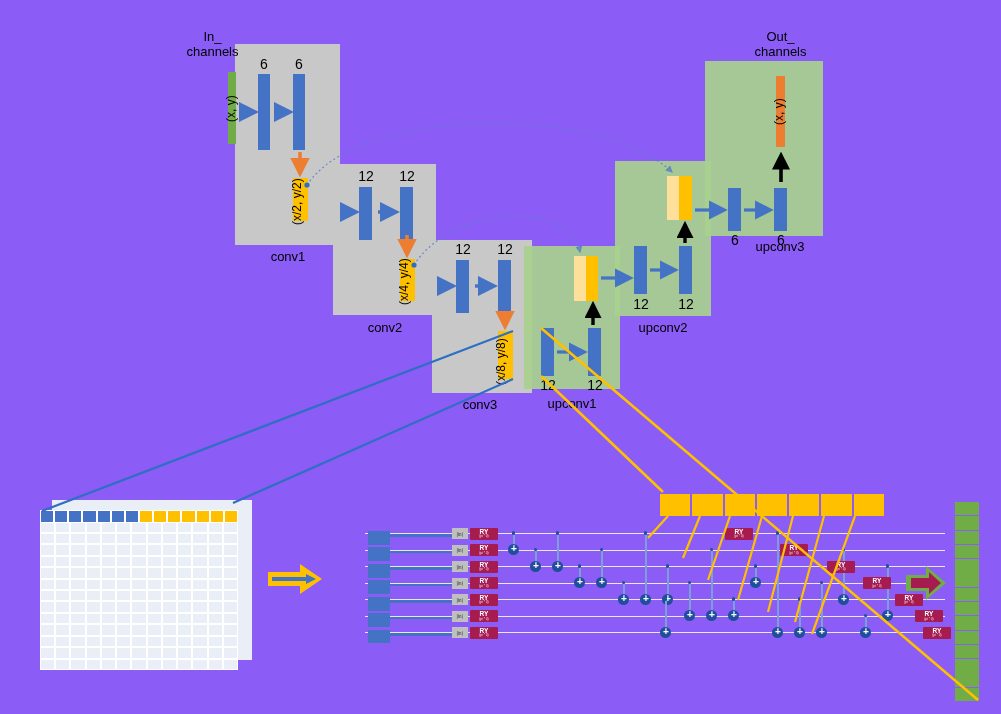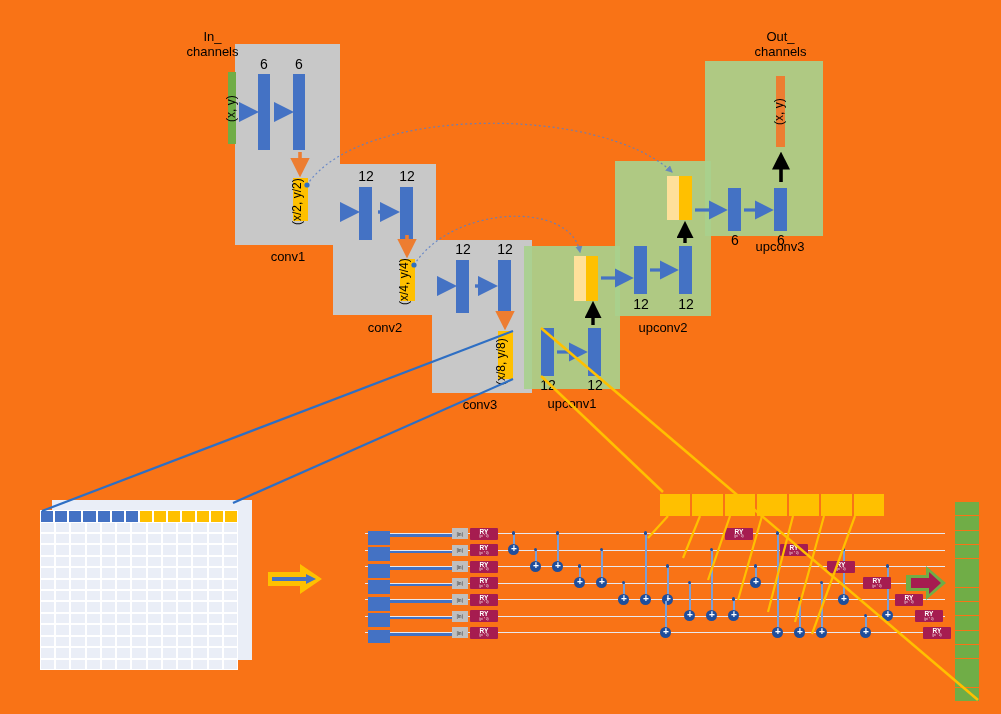--- a/index.html
+++ b/index.html
@@ -1,17 +1,17 @@
 <!DOCTYPE html>
 <html><head>
 <meta charset="utf-8">
 <style>
   html,body{margin:0;padding:0;background:#ffffff;}
   body{font-family:"Liberation Sans", sans-serif;}
-  #stage{position:relative;width:1001px;height:714px;background:#f97316;overflow:hidden;}
+  #stage{position:relative;width:1001px;height:714px;background:#8b5cf6;overflow:hidden;}
   .abs{position:absolute;}
   .panel{position:absolute;}
   .gray{background:#c8c8c8;}
   .green{background:#a8d08d;opacity:.92;}
   .blk{position:absolute;background:#4472c4;}
   .orng{position:absolute;background:#ffc000;}
   .orngL{position:absolute;background:#ffe09a;}
   .grn{position:absolute;background:#70ad47;}
   .orgbar{position:absolute;background:#ed7d31;}
   .lbl{position:absolute;font-size:13px;color:#000;text-align:center;line-height:1.15;white-space:nowrap;}

